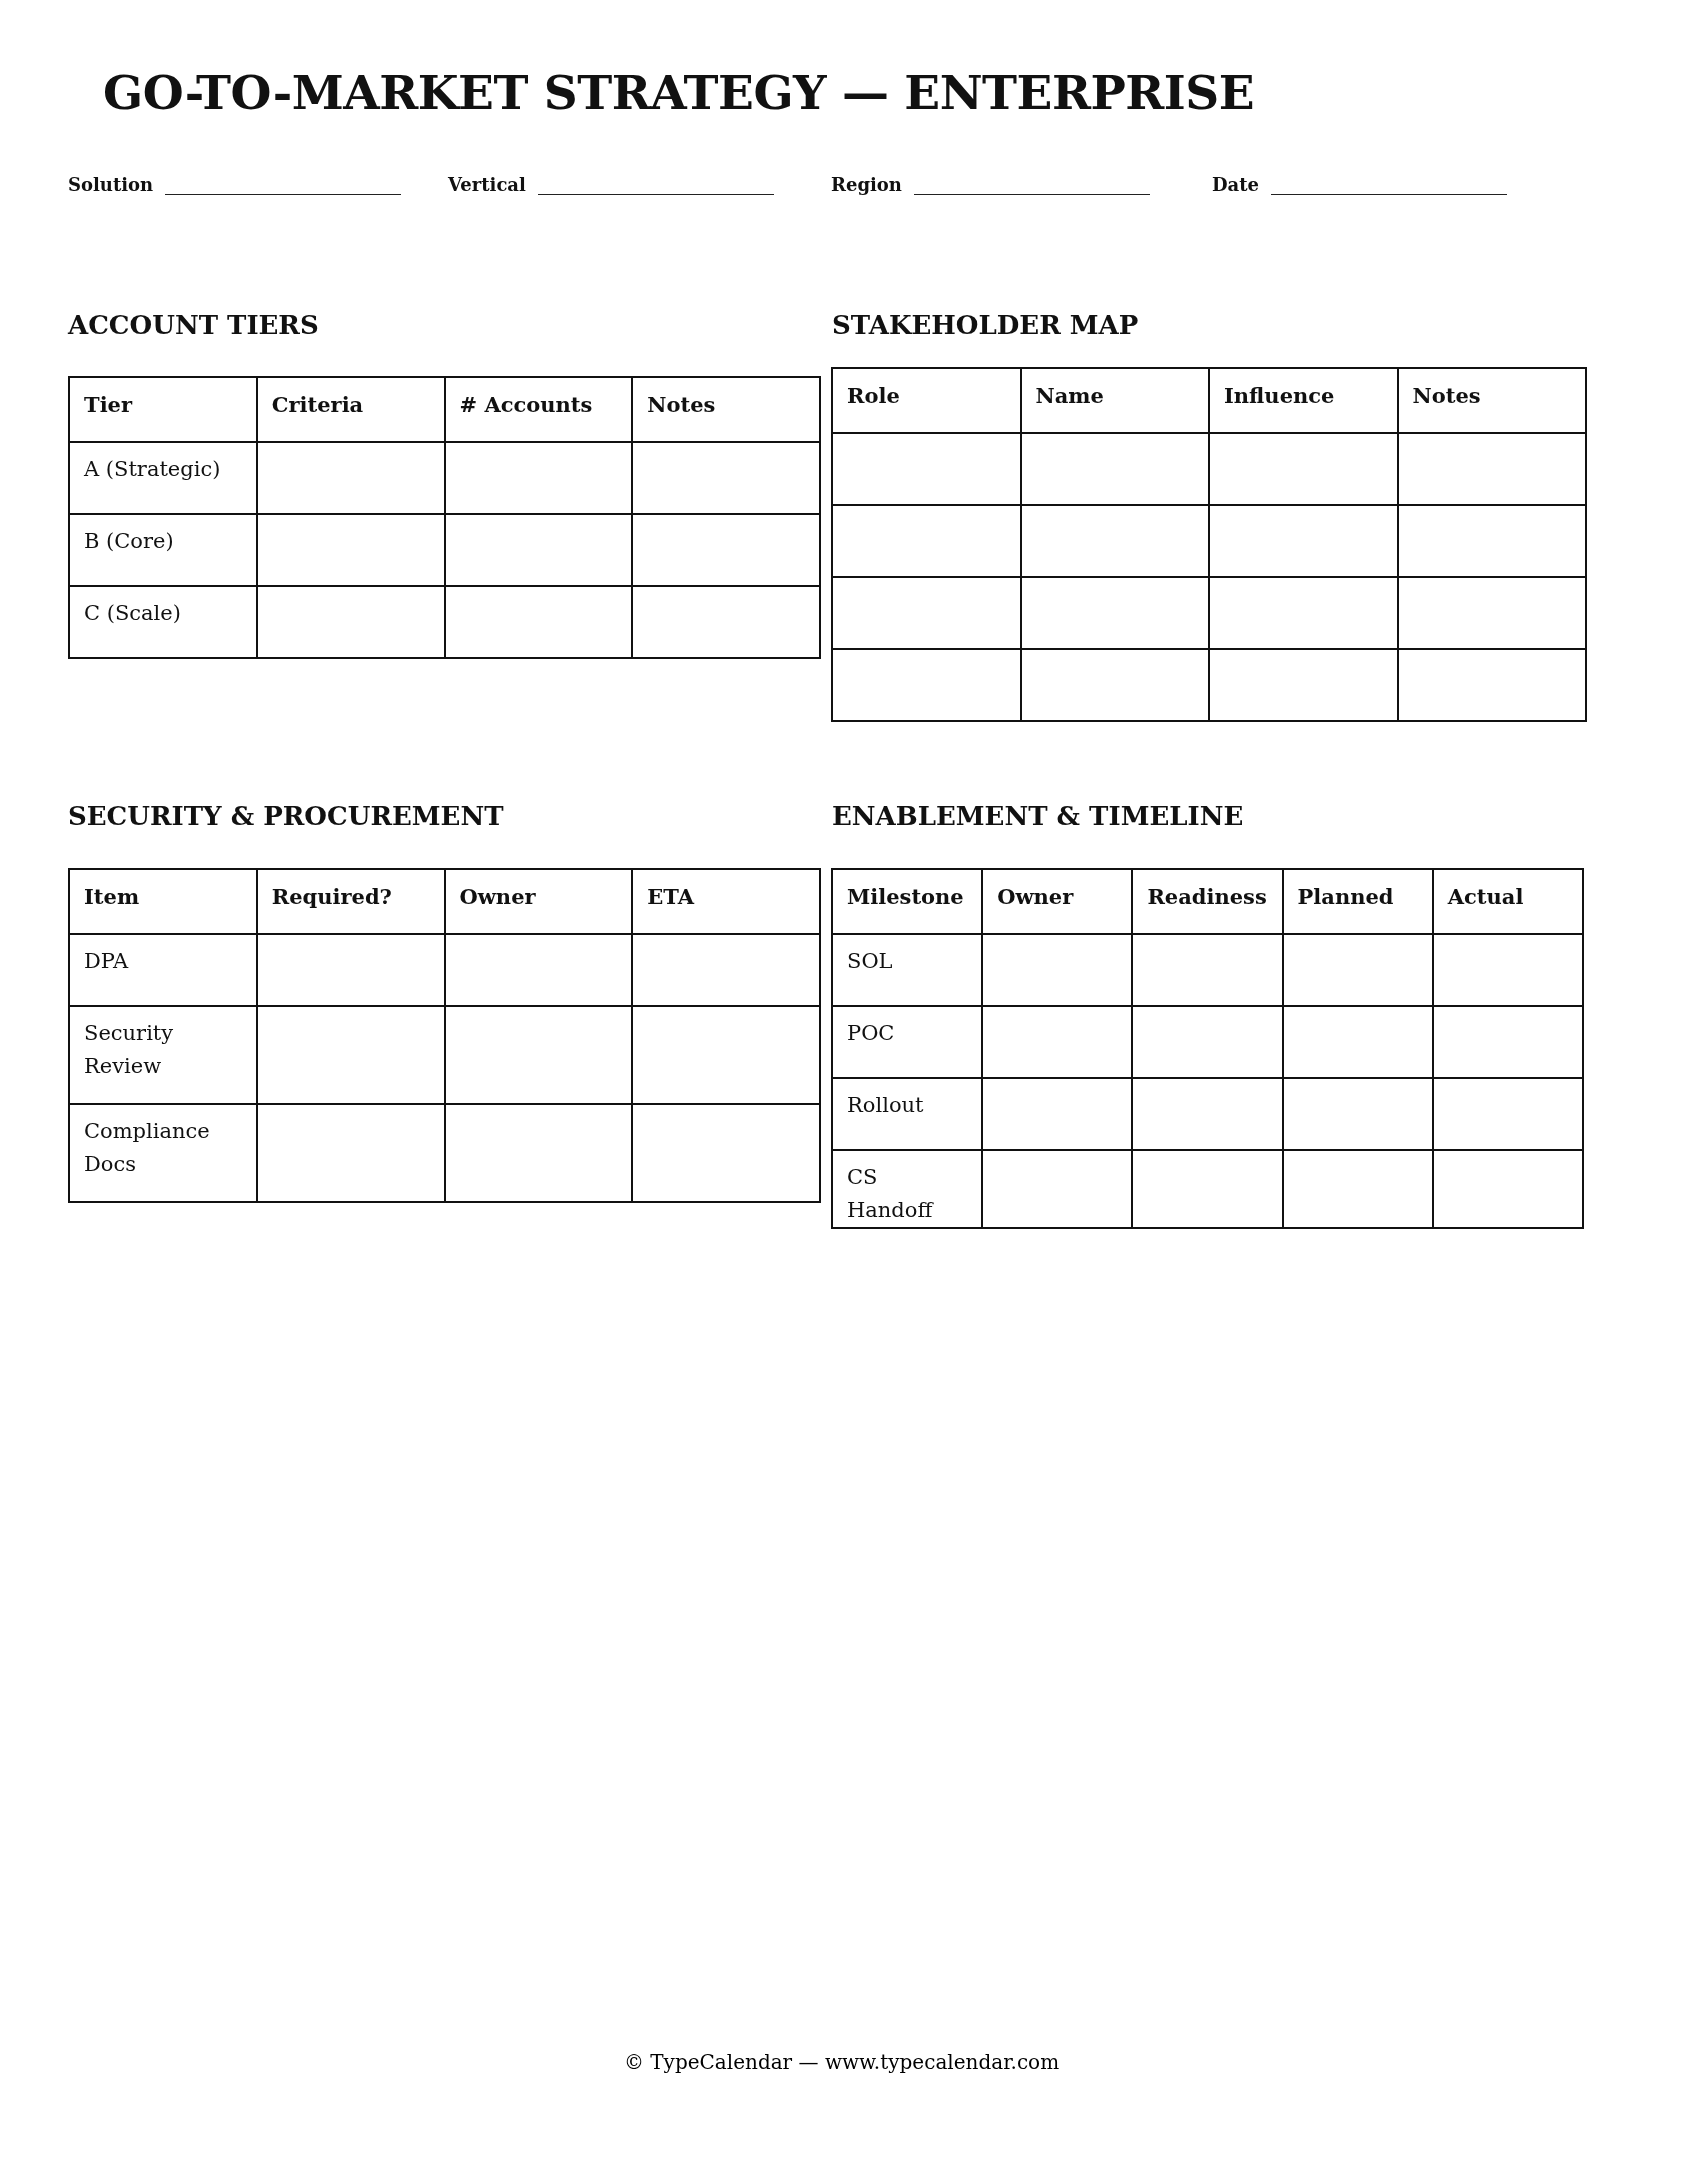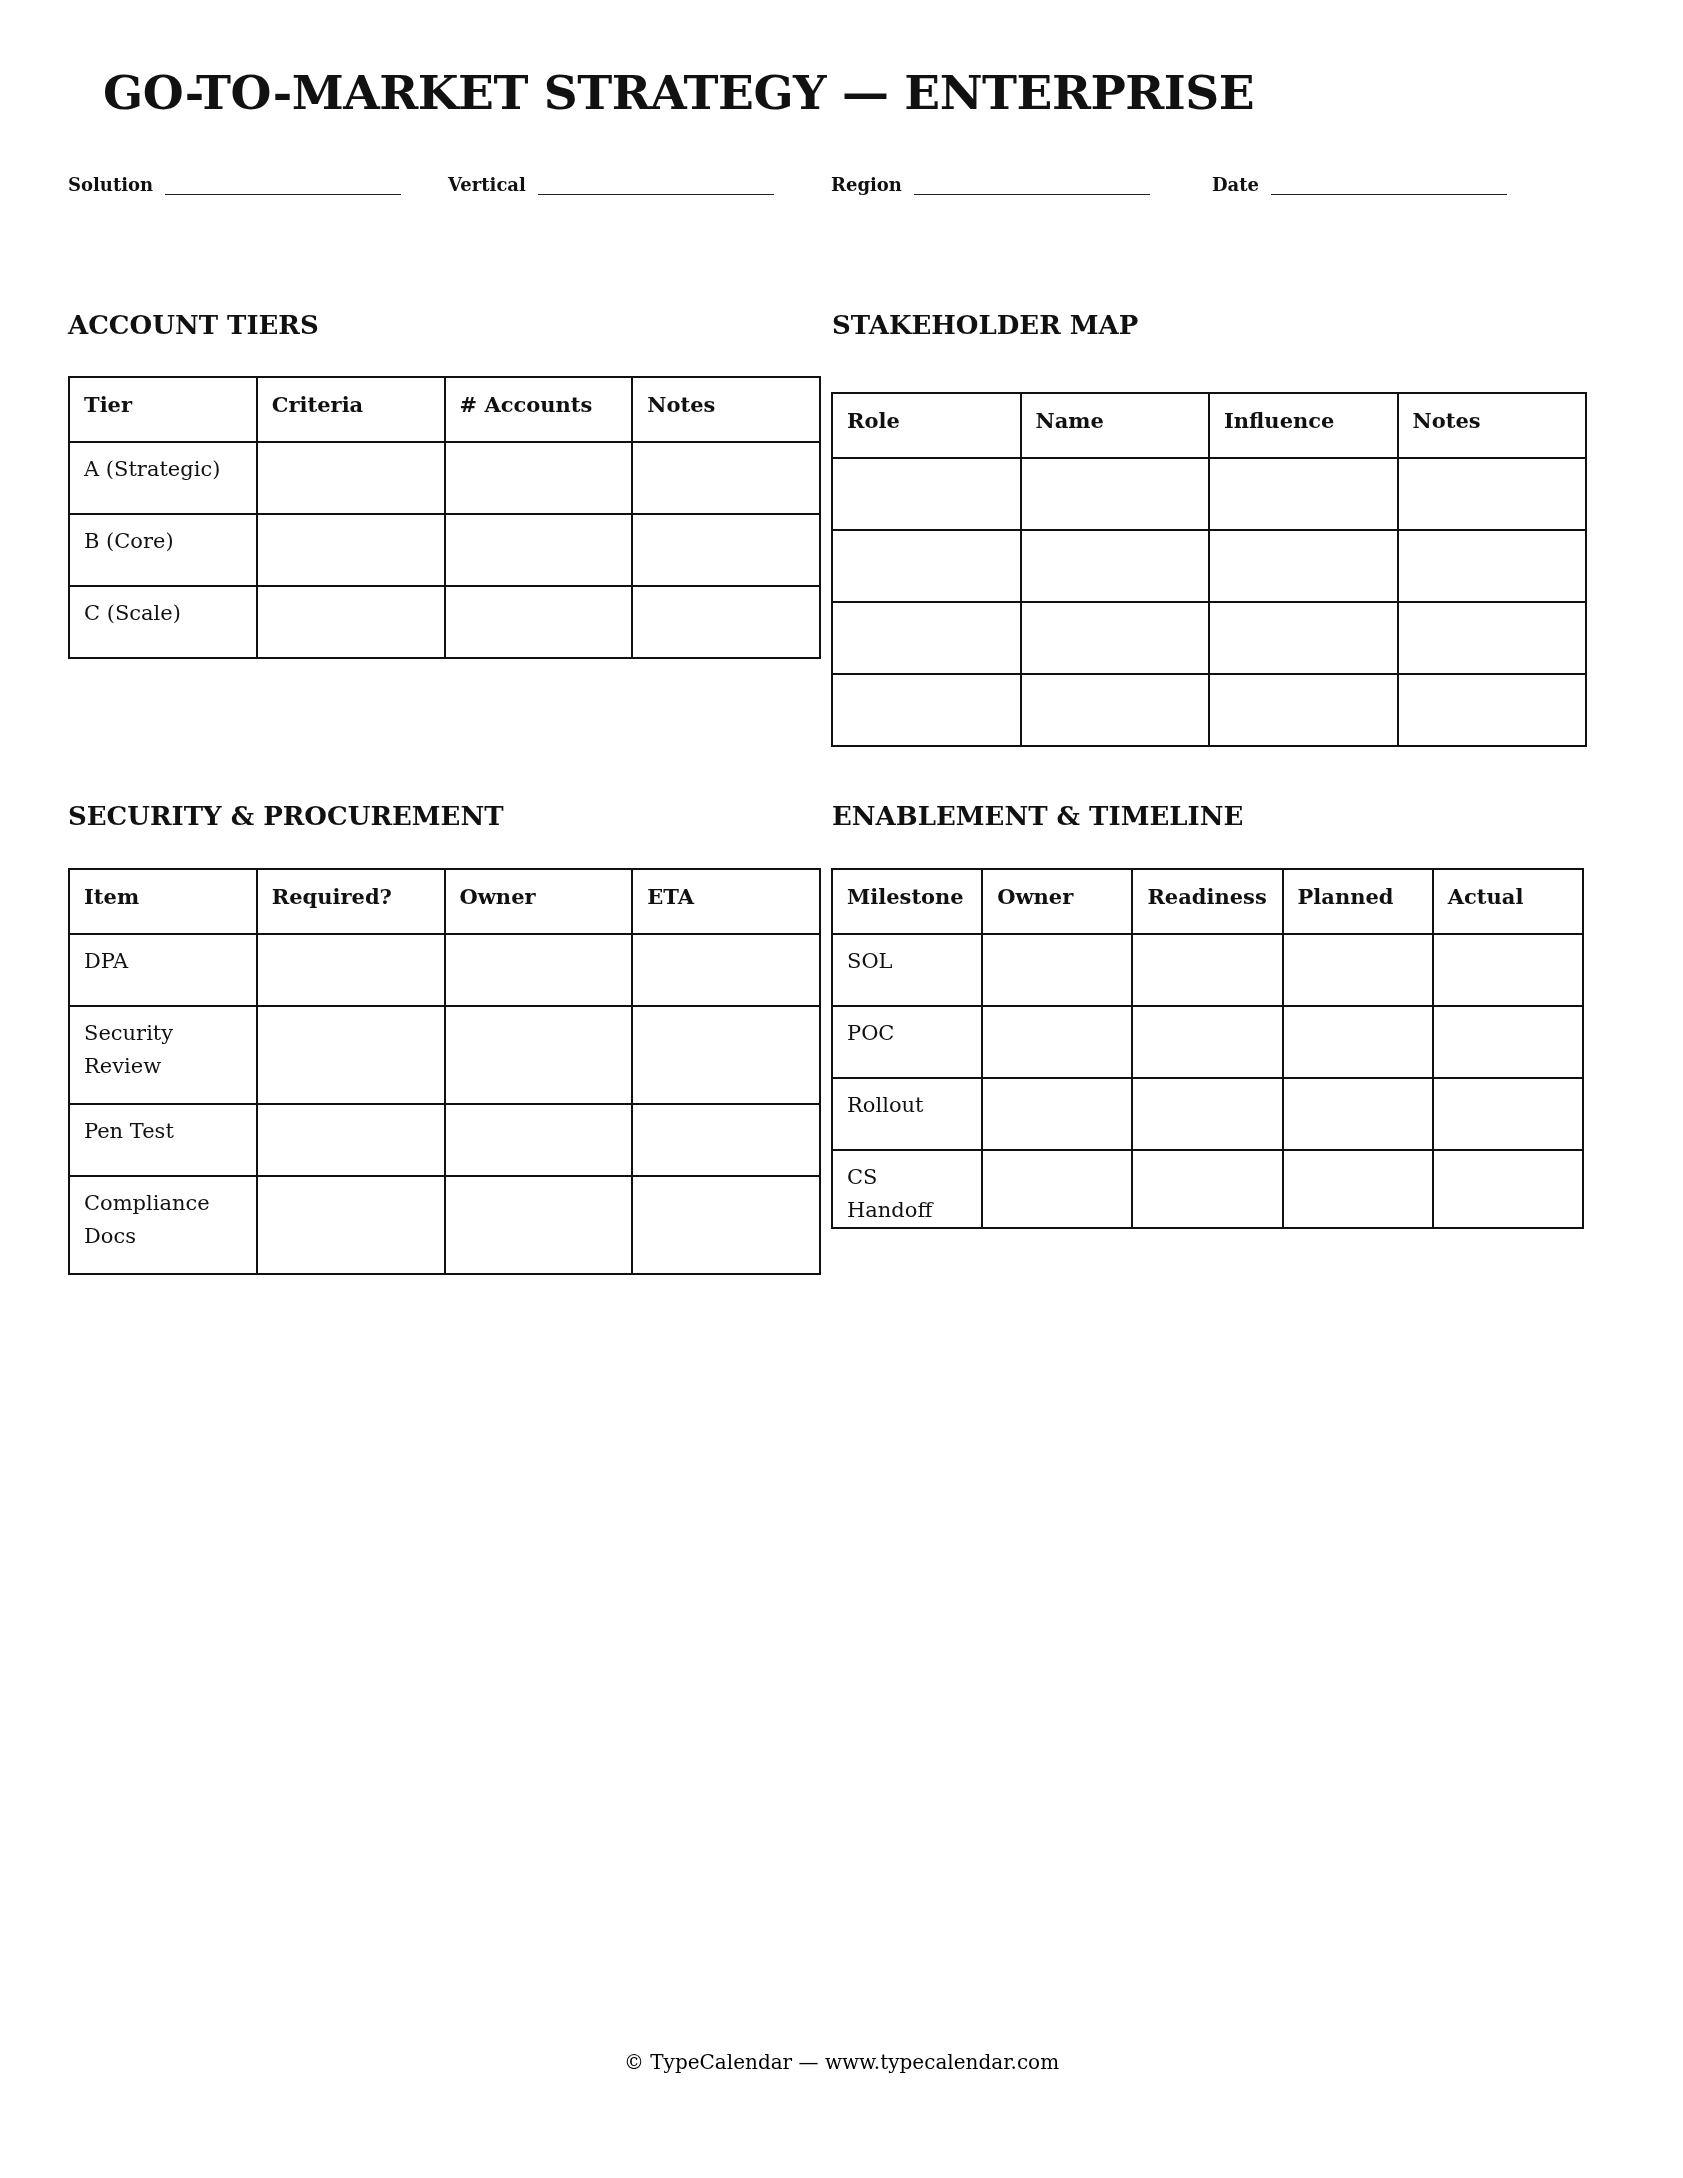--- a/index.html
+++ b/index.html
@@ -96,21 +96,21 @@
     <tr>
       <td>C (Scale)</td>
       <td></td>
       <td></td>
       <td></td>
     </tr>
   </tbody>
 </table>
 
 <div class="section-title" style="left:832px; top:309px;">STAKEHOLDER MAP</div>
-<table class="grid" style="left:831px; top:392px; width:756px;">
+<table class="grid" style="left:831px; top:367px; width:756px;">
   <colgroup>
       <col style="width:25%">
       <col style="width:25%">
       <col style="width:25%">
       <col style="width:25%">
     </colgroup>
   <thead>
     <tr>
       <th>Role</th>
       <th>Name</th>
@@ -167,26 +167,20 @@
       <td>DPA</td>
       <td></td>
       <td></td>
       <td></td>
     </tr>
     <tr>
       <td class="tall">Security Review</td>
       <td class="tall"></td>
       <td class="tall"></td>
       <td class="tall"></td>
-    </tr>
-    <tr>
-      <td>Pen Test</td>
-      <td></td>
-      <td></td>
-      <td></td>
     </tr>
     <tr>
       <td class="tall">Compliance Docs</td>
       <td class="tall"></td>
       <td class="tall"></td>
       <td class="tall"></td>
     </tr>
   </tbody>
 </table>
 

